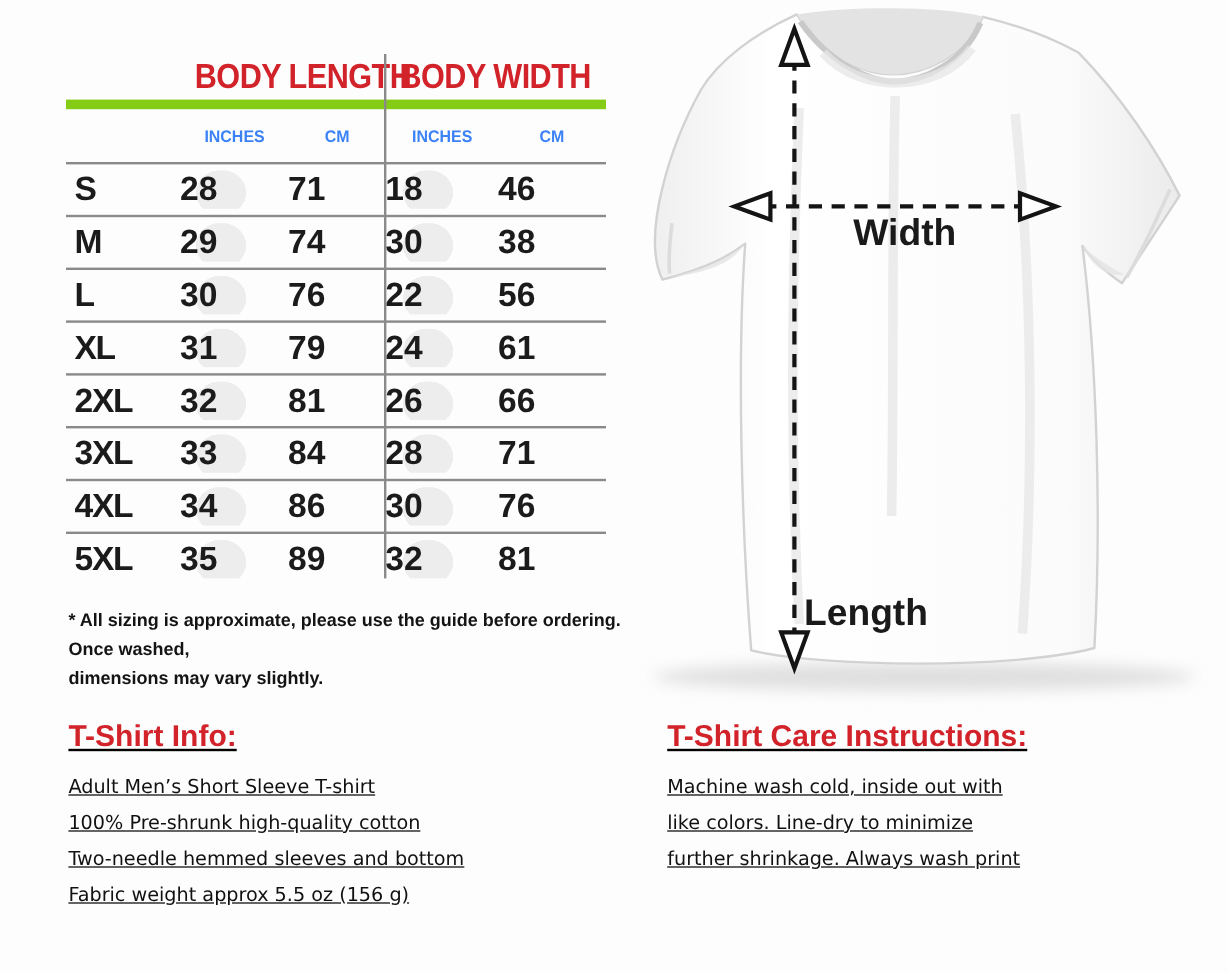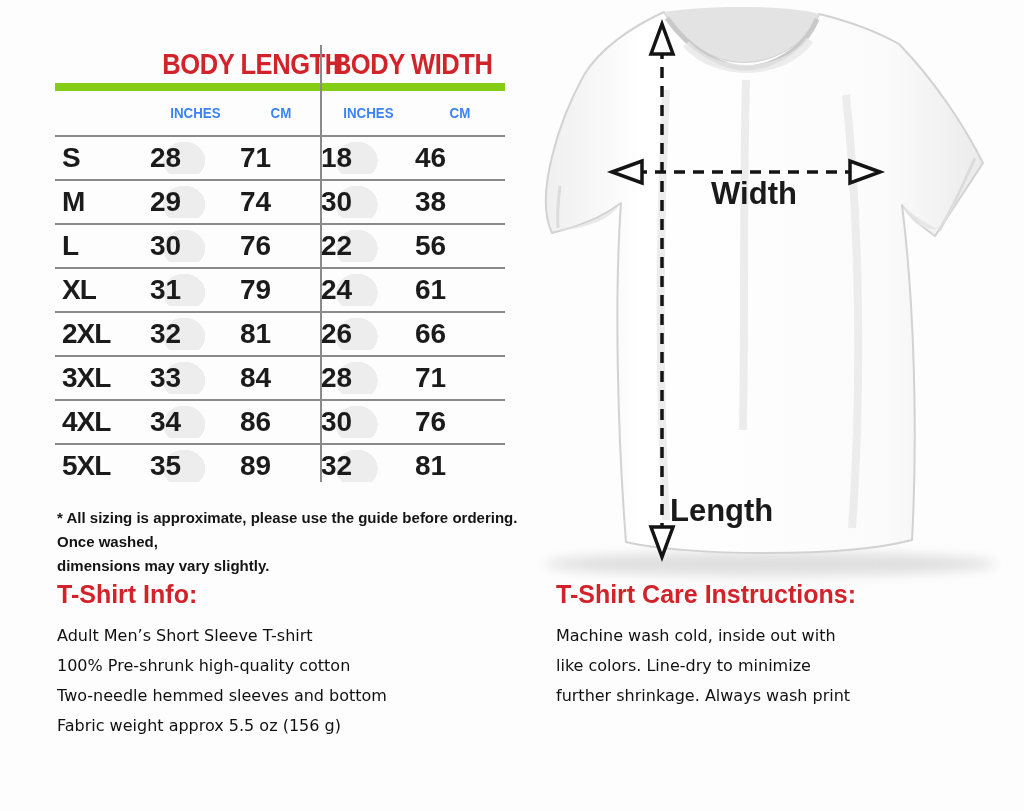--- a/index.html
+++ b/index.html
@@ -24,21 +24,21 @@
   .cell.size { text-align:left; padding-left:7px; letter-spacing:-1px; }
   .cell.blob { background-image:radial-gradient(ellipse 21px 19px at 38% 58%, #ededed 99%, rgba(255,255,255,0) 100%); }
   .v-divider { position:absolute; left:265px; top:0; width:2px; height:437px; background:#8a8a8a; }
 
   
   .footnote { position:absolute; left:57px; top:506px; width:480px; color:#141414;
               font-size:15px; font-weight:600; line-height:24px;
               font-family:"Liberation Sans", sans-serif; }
 
   
-  .section { position:absolute; top:580px; }
+  .section { position:absolute; top:600px;text-decoration:underline; }
   .section.info { left:57px;  width:490px; }
   .section.care { left:556px; width:460px; }
   .section h2 { color:#d2232a; font-size:25px; font-weight:bold; margin-bottom:12px;
                 font-family:"Liberation Sans", sans-serif; }
   .section .body-line { color:#111111; font-size:16px; line-height:30px;
                         font-family:"DejaVu Sans", sans-serif; }
 
   
   .shirt-wrap { position:absolute; left:514px; top:0; width:510px; height:590px; }
   .shirt-wrap svg { display:block; }

